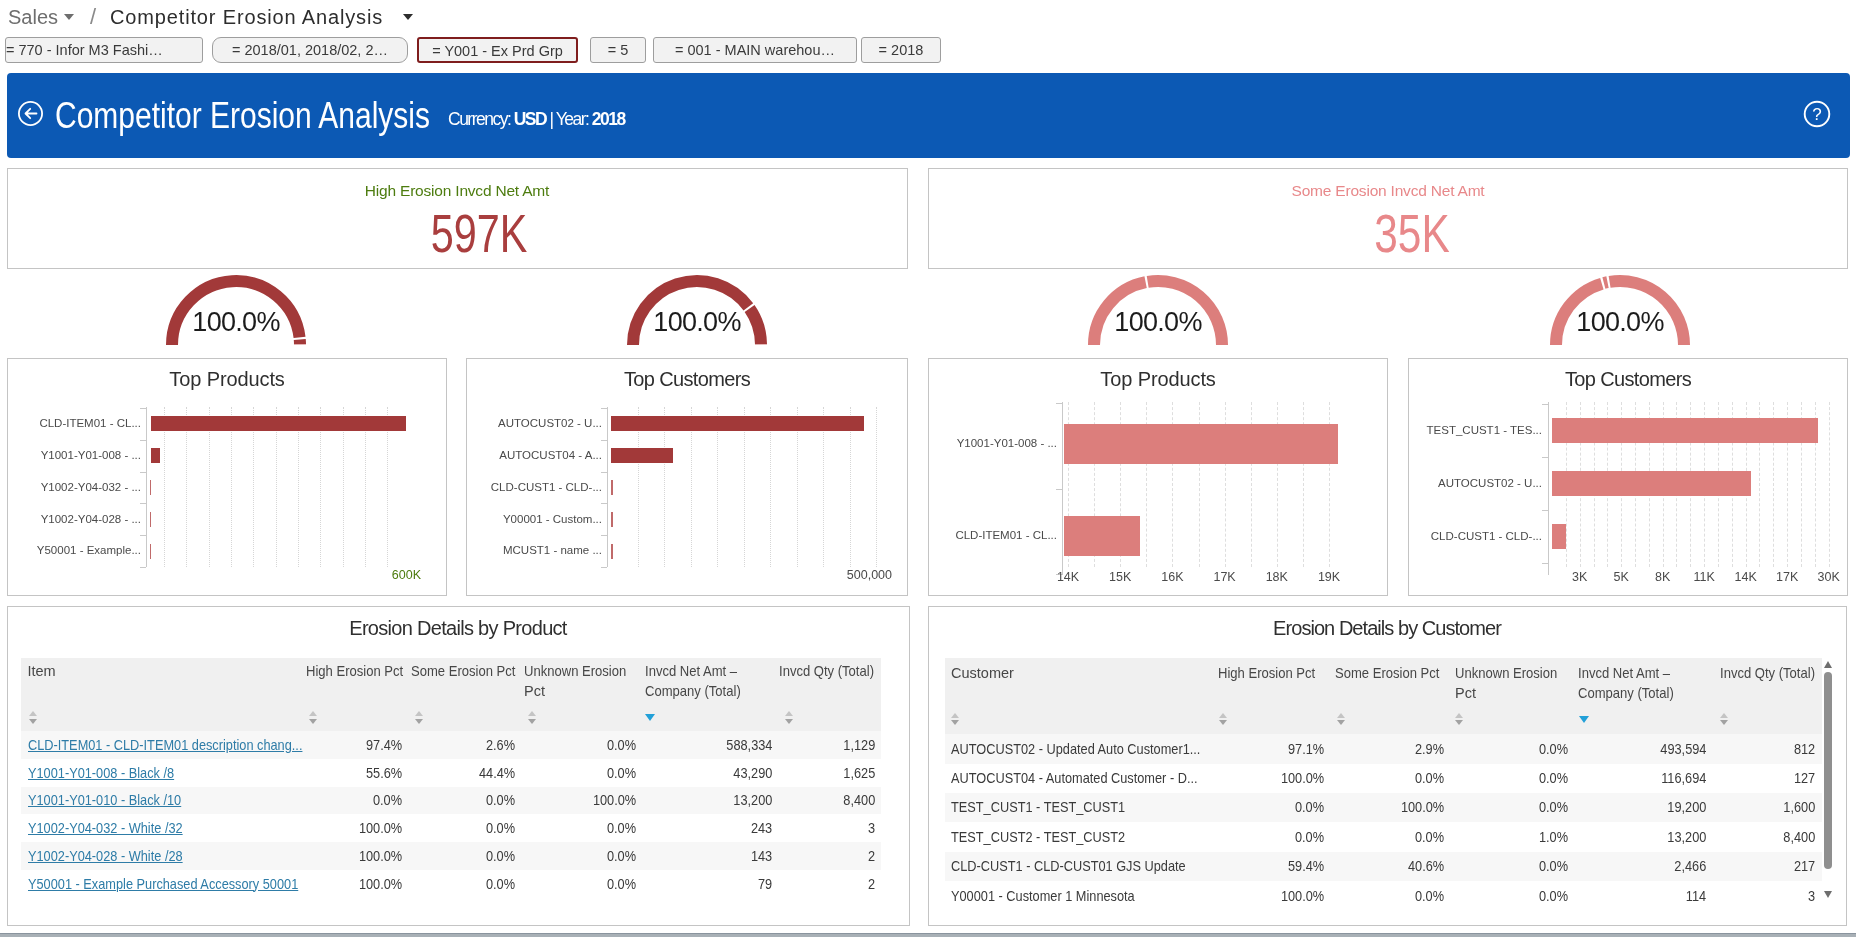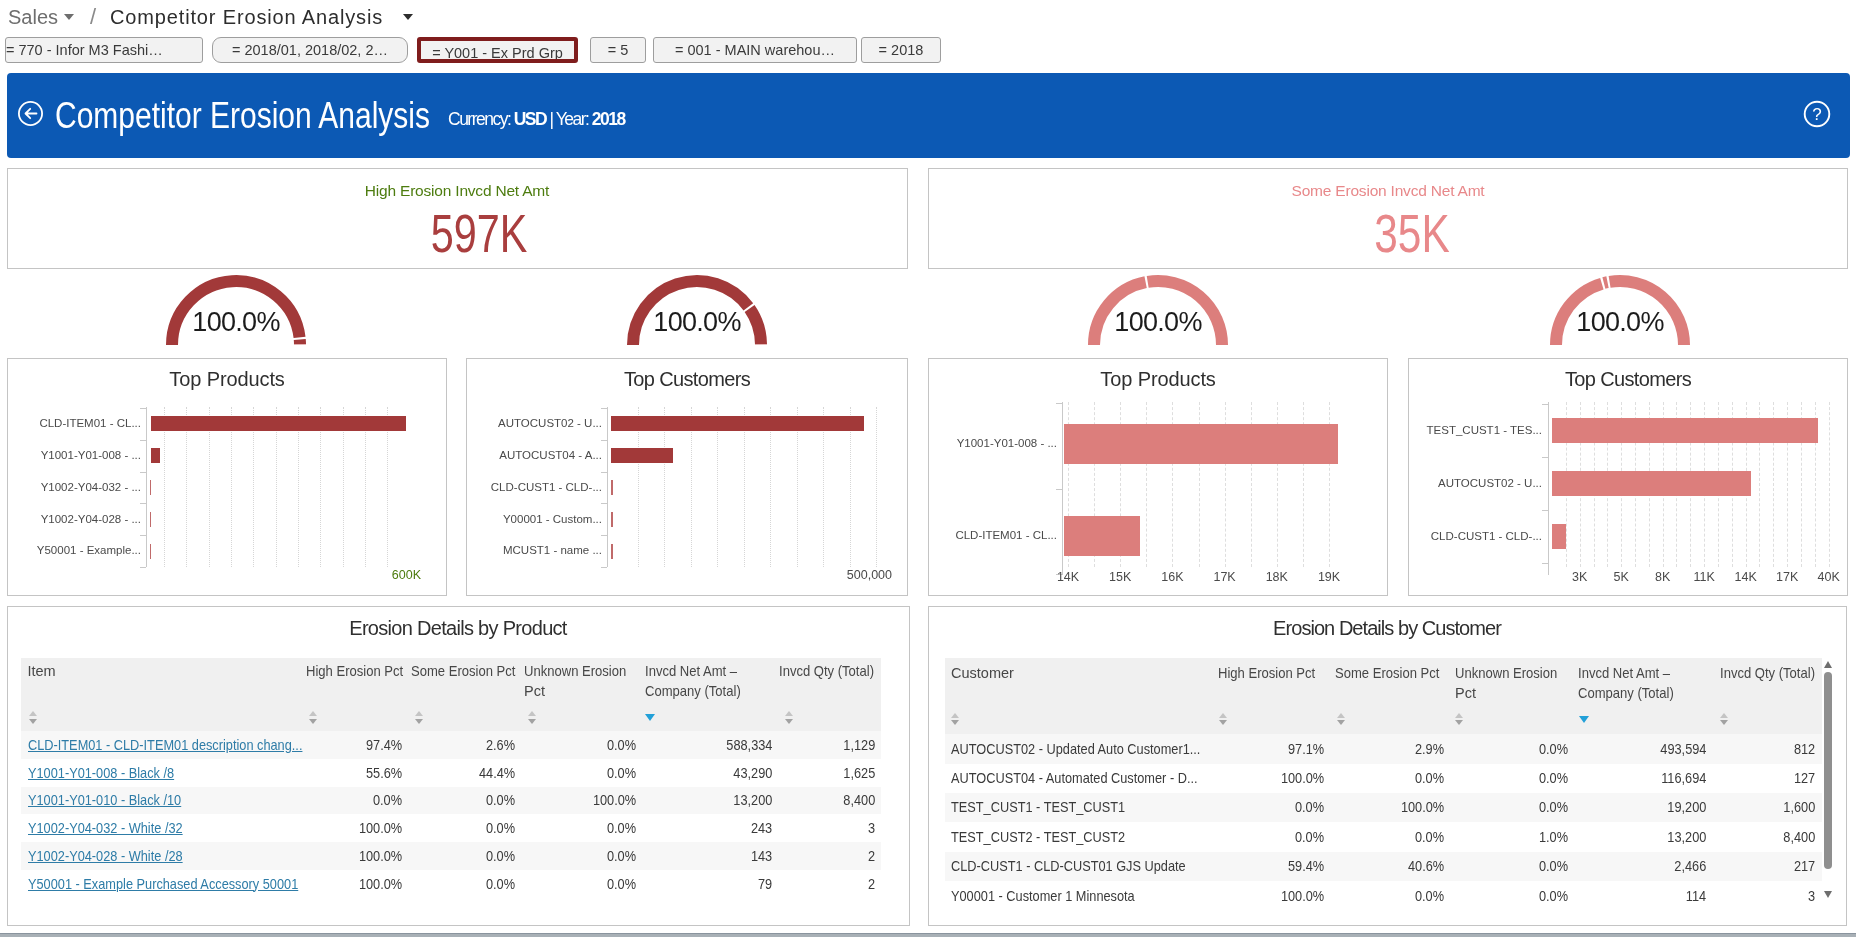--- a/index.html
+++ b/index.html
@@ -3,21 +3,21 @@
 *{margin:0;padding:0;box-sizing:border-box;}
 html,body{width:1856px;height:937px;background:#fff;font-family:"Liberation Sans",sans-serif;overflow:hidden;position:relative;}
 </style></head><body>
 <div style="position:absolute;white-space:nowrap;font-size:20px;color:#6e6e6e;font-weight:400;line-height:20px;top:7.0px;left:8px;">Sales</div>
 <div style="position:absolute;left:64px;top:14px;width:0;height:0;border-left:5px solid transparent;border-right:5px solid transparent;border-top:6px solid #6e6e6e;"></div>
 <div style="position:absolute;white-space:nowrap;font-size:22px;color:#8a8a8a;font-weight:300;line-height:22px;top:6.0px;left:90px;">/</div>
 <div style="position:absolute;white-space:nowrap;font-size:20px;color:#2d2d2d;font-weight:400;line-height:20px;top:7.0px;letter-spacing:0.85px;left:110px;">Competitor Erosion Analysis</div>
 <div style="position:absolute;left:403px;top:14px;width:0;height:0;border-left:5px solid transparent;border-right:5px solid transparent;border-top:6px solid #2d2d2d;"></div>
 <div style="position:absolute;left:5px;top:37px;width:198px;height:26px;background:#f2f2f2;border:1px solid #9e9e9e;border-radius:3px;font-size:14.5px;color:#3a3a3a;line-height:24px;white-space:nowrap;overflow:hidden;">= 770 - Infor M3 Fashi…</div>
 <div style="position:absolute;left:212px;top:37px;width:196px;height:26px;background:#f2f2f2;border:1px solid #9e9e9e;border-radius:9px;font-size:14.5px;color:#3a3a3a;text-align:center;line-height:24px;white-space:nowrap;overflow:hidden;">= 2018/01, 2018/02, 2…</div>
-<div style="position:absolute;left:417px;top:37px;width:161px;height:26px;background:#f2f2f2;border:4px solid #7f1d1d;border-radius:3px;font-size:14.5px;color:#3a3a3a;text-align:center;line-height:24px;white-space:nowrap;overflow:hidden;">= Y001 - Ex Prd Grp</div>
+<div style="position:absolute;left:417px;top:37px;width:161px;height:26px;background:#f2f2f2;border:2px solid #7f1d1d;border-radius:3px;font-size:14.5px;color:#3a3a3a;text-align:center;line-height:24px;white-space:nowrap;overflow:hidden;">= Y001 - Ex Prd Grp</div>
 <div style="position:absolute;left:590px;top:37px;width:56px;height:26px;background:#f2f2f2;border:1px solid #9e9e9e;border-radius:3px;font-size:14.5px;color:#3a3a3a;text-align:center;line-height:24px;white-space:nowrap;overflow:hidden;">= 5</div>
 <div style="position:absolute;left:653px;top:37px;width:204px;height:26px;background:#f2f2f2;border:1px solid #9e9e9e;border-radius:3px;font-size:14.5px;color:#3a3a3a;text-align:center;line-height:24px;white-space:nowrap;overflow:hidden;">= 001 - MAIN warehou…</div>
 <div style="position:absolute;left:861px;top:37px;width:80px;height:26px;background:#f2f2f2;border:1px solid #9e9e9e;border-radius:3px;font-size:14.5px;color:#3a3a3a;text-align:center;line-height:24px;white-space:nowrap;overflow:hidden;">= 2018</div>
 <div style="position:absolute;left:7px;top:73px;width:1843px;height:85px;background:#0c59b4;border-radius:4px;"></div>
 <svg style="position:absolute;left:17px;top:100px;" width="27" height="27" viewBox="0 0 27 27">
     <circle cx="13.5" cy="13.5" r="11.6" fill="none" stroke="#fff" stroke-width="1.8"></circle>
     <path d="M19.5 13.5 H9.2 M13.2 8.8 l-4.7 4.7 4.7 4.7" fill="none" stroke="#fff" stroke-width="1.8" stroke-linecap="round" stroke-linejoin="round"></path>
   </svg>
 <div style="position:absolute;left:55px;top:98px;white-space:nowrap;font-size:36px;color:#fff;line-height:36px;transform:scaleX(0.833);transform-origin:0 0;">Competitor Erosion Analysis</div>
 <div style="position:absolute;left:448px;top:109px;white-space:nowrap;font-size:17.5px;color:#fff;letter-spacing:-1.5px;">Currency: <b>USD</b> | Year: <b>2018</b></div>
@@ -168,21 +168,21 @@
 <div style="position:absolute;left:1828.6px;top:402px;width:0;height:165px;border-left:1px dashed #dedede;"></div>
 <div style="position:absolute;left:1552.0px;top:418.3px;width:265.5px;height:25px;background:#dc7e7c;"></div>
 <div style="position:absolute;left:1552.0px;top:471.4px;width:199.4px;height:25px;background:#dc7e7c;"></div>
 <div style="position:absolute;left:1552.0px;top:524.4px;width:13.5px;height:25px;background:#dc7e7c;"></div>
 <div style="position:absolute;white-space:nowrap;font-size:12.5px;color:#4a4a4a;font-weight:400;line-height:12.5px;top:570.8px;left:1579.7px;transform:translateX(-50%);">3K</div>
 <div style="position:absolute;white-space:nowrap;font-size:12.5px;color:#4a4a4a;font-weight:400;line-height:12.5px;top:570.8px;left:1621.2px;transform:translateX(-50%);">5K</div>
 <div style="position:absolute;white-space:nowrap;font-size:12.5px;color:#4a4a4a;font-weight:400;line-height:12.5px;top:570.8px;left:1662.7px;transform:translateX(-50%);">8K</div>
 <div style="position:absolute;white-space:nowrap;font-size:12.5px;color:#4a4a4a;font-weight:400;line-height:12.5px;top:570.8px;left:1704.2px;transform:translateX(-50%);">11K</div>
 <div style="position:absolute;white-space:nowrap;font-size:12.5px;color:#4a4a4a;font-weight:400;line-height:12.5px;top:570.8px;left:1745.7px;transform:translateX(-50%);">14K</div>
 <div style="position:absolute;white-space:nowrap;font-size:12.5px;color:#4a4a4a;font-weight:400;line-height:12.5px;top:570.8px;left:1787.2px;transform:translateX(-50%);">17K</div>
-<div style="position:absolute;white-space:nowrap;font-size:12.5px;color:#4a4a4a;font-weight:400;line-height:12.5px;top:570.8px;left:1828.7px;transform:translateX(-50%);">40K</div>
+<div style="position:absolute;white-space:nowrap;font-size:12.5px;color:#4a4a4a;font-weight:400;line-height:12.5px;top:570.8px;left:1828.7px;transform:translateX(-50%);">30K</div>
 <div style="position:absolute;left:7px;top:606px;width:903px;height:320px;border:1px solid #c4c4c4;background:#fff;"></div>
 <div style="position:absolute;white-space:nowrap;font-size:20px;color:#2f2f2f;font-weight:400;line-height:20px;top:618.0px;letter-spacing:-0.7px;left:458px;transform:translateX(-50%);">Erosion Details by Product</div>
 <div style="position:absolute;left:21px;top:658px;width:860px;height:73.4px;background:#f0f0f0;"></div>
 <div style="position:absolute;left:21px;top:731.4px;width:860px;height:27.7px;background:#f7f7f7;"></div>
 <div style="position:absolute;left:21px;top:786.8px;width:860px;height:27.7px;background:#f7f7f7;"></div>
 <div style="position:absolute;left:21px;top:842.2px;width:860px;height:27.7px;background:#f7f7f7;"></div>
 <div style="position:absolute;white-space:nowrap;font-size:14.5px;color:#474747;font-weight:400;line-height:14.5px;top:664.2px;left:27.5px;">Item</div>
 <div style="position:absolute;white-space:nowrap;font-size:14.5px;color:#474747;font-weight:400;line-height:14.5px;top:664.2px;left:306px;transform:scaleX(0.9);transform-origin:0 50%;">High Erosion Pct</div>
 <div style="position:absolute;white-space:nowrap;font-size:14.5px;color:#474747;font-weight:400;line-height:14.5px;top:664.2px;left:411px;transform:scaleX(0.9);transform-origin:0 50%;">Some Erosion Pct</div>
 <div style="position:absolute;white-space:nowrap;font-size:14.5px;color:#474747;font-weight:400;line-height:14.5px;top:664.2px;left:524px;transform:scaleX(0.9);transform-origin:0 50%;">Unknown Erosion</div>

